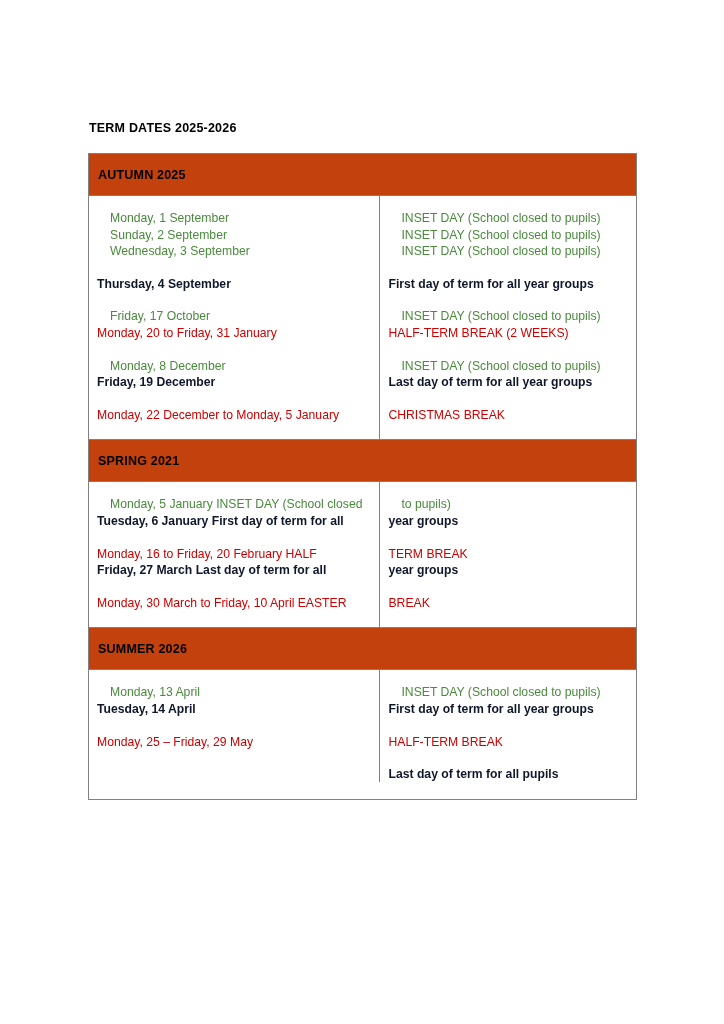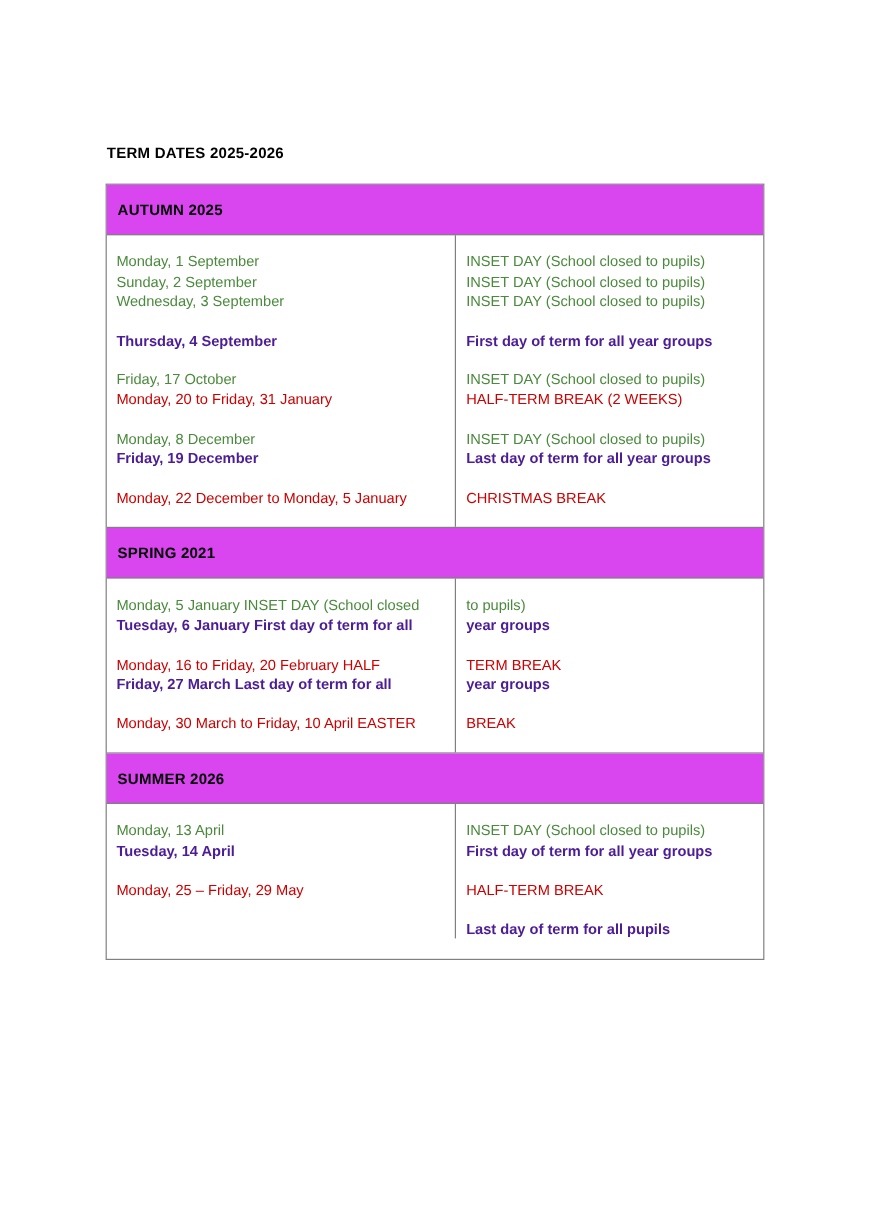--- a/index.html
+++ b/index.html
@@ -32,21 +32,21 @@
   }
   .table {
     position: absolute;
     left: 88px;
     top: 153px;
     width: 549px;
     border: 1px solid #808080;
     box-sizing: border-box;
   }
   .section-header {
-    background: #d946ef;
+    background: #c2410c;
     border-bottom: 1px solid #808080;
     box-sizing: border-box;
     padding: 14px 9px 13px 9px;
     font-size: 12.5px;
     font-weight: bold;
     letter-spacing: 0.2px;
   }
   .rows {
     display: block;
     border-bottom: 1px solid #808080;
@@ -69,23 +69,23 @@
     padding: 0 8px 0 8px;
     min-height: 1px;
   }
   .pad-top { height: 14px; }
   .pad-bottom { height: 16px; }
   .line {
     font-size: 12.2px;
     line-height: 16.6px;
     white-space: pre-wrap;
   }
-  .green { color: #4a8a3c; }
+  .green { color: #4a8a3c; margin-left: 13px; }
   .red { color: #cc0000; }
-  .black { color: #4c1d95; }
+  .black { color: #0f172a; }
   .bold { font-weight: bold; }
   .spacer { height: 16px; }
 </style>
 </head>
 <body>
 
 <div class="page">
 
   <div class="doc-title">TERM DATES 2025-2026</div>
 

